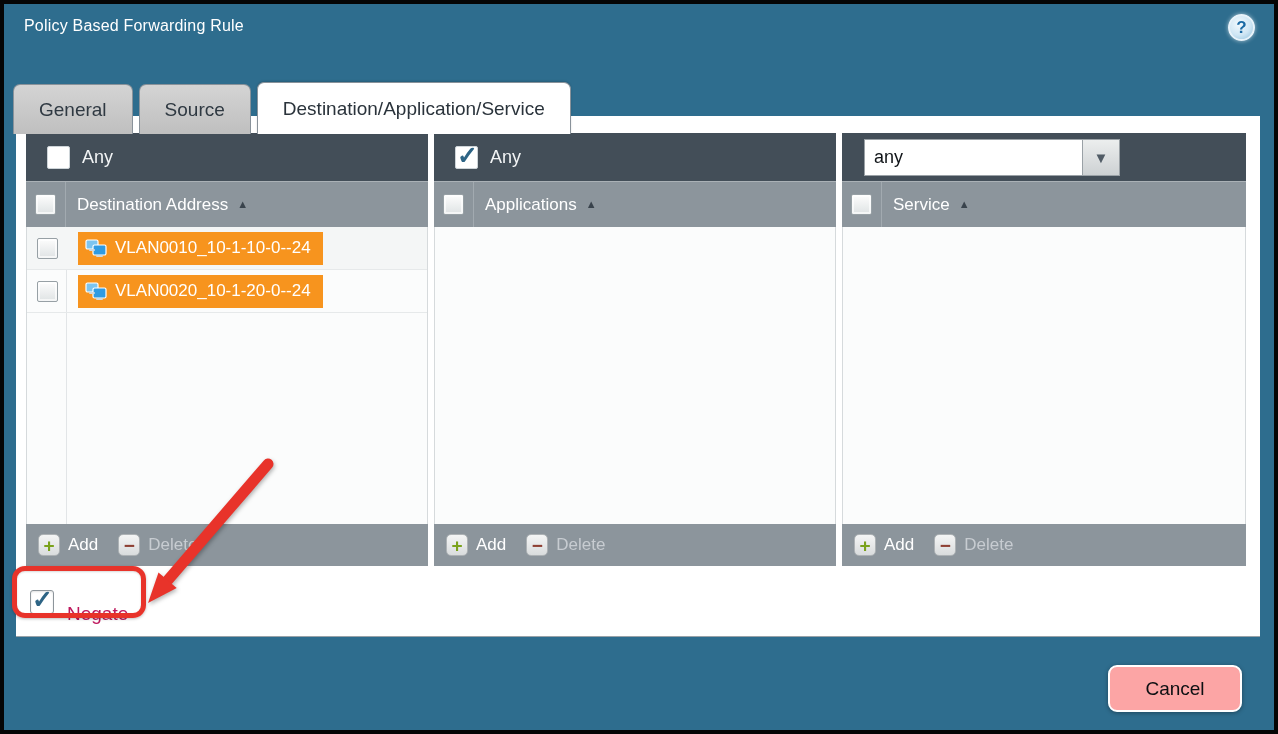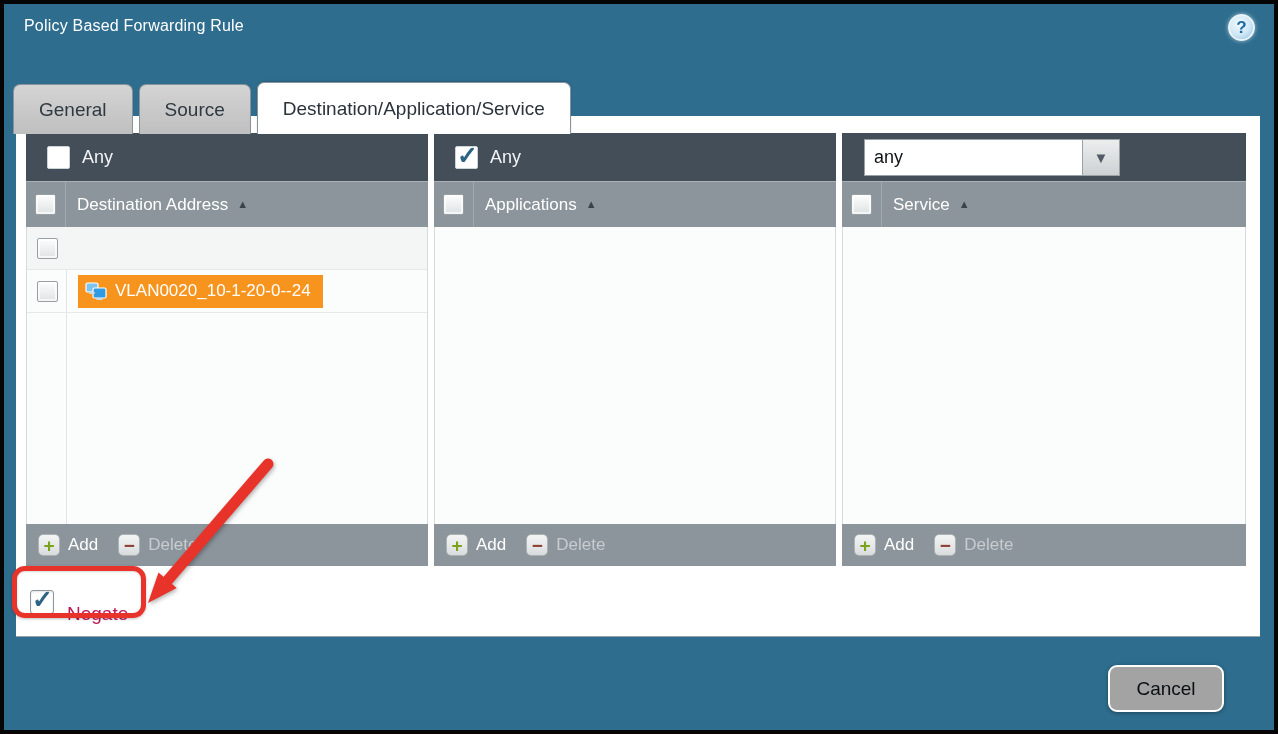--- a/index.html
+++ b/index.html
@@ -134,21 +134,21 @@
   .anno-arrow{position:absolute;left:126px;top:446px;z-index:21;pointer-events:none;
     filter:drop-shadow(1px 2px 2px rgba(0,0,0,.3));}
 
   
   .btn{
     position:absolute;top:665px;height:47px;border:2px solid #fff;border-radius:9px;
     font-size:19px;color:#0c0f12;display:flex;align-items:center;justify-content:center;
     cursor:pointer;box-shadow:0 1px 4px rgba(0,0,0,.35);font-family:"Liberation Sans",sans-serif;
   }
   .btn-ok{left:965px;width:128px;background:#6fa3bc;}
-  .btn-cancel{left:1108px;width:116px;background:#a3a3a3;}
+  .btn-cancel{left:1108px;width:134px;background:#fca5a5;}
 </style>
 </head>
 <body>
 
 <div id="screen">
 
   <div class="dlg-title">Policy Based Forwarding Rule</div>
   <div class="help-btn">
     <span>?</span>
   </div>
@@ -179,20 +179,29 @@
           <span class="checkbox cb-small"></span>
         </span>
         <span class="col-label">Destination Address</span>
         <span class="sort-icon">▲</span>
       </div>
       <div class="list">
         <div class="cb-line"></div>
         <div class="row">
           <span class="cb-cell">
             <span class="checkbox cb-small"></span>
+          </span>
+          <span class="chip">
+            <svg width="24" height="20" viewBox="0 0 24 20">
+              <rect x="2" y="2" width="12" height="9" rx="1.5" fill="#7cc4ef" stroke="#ffffff" stroke-width="1.2"></rect>
+              <rect x="9" y="7" width="13" height="10" rx="1.5" fill="#2f9be2" stroke="#ffffff" stroke-width="1.2"></rect>
+              <rect x="12" y="17" width="7" height="2" rx="1" fill="#cfd8dd"></rect>
+              <rect x="5" y="11" width="6" height="2" rx="1" fill="#cfd8dd"></rect>
+            </svg>
+            <span>VLAN0010_10-1-10-0--24</span>
           </span>
         </div>
         <div class="row">
           <span class="cb-cell">
             <span class="checkbox cb-small"></span>
           </span>
           <span class="chip">
             <svg width="24" height="20" viewBox="0 0 24 20">
               <rect x="2" y="2" width="12" height="9" rx="1.5" fill="#7cc4ef" stroke="#ffffff" stroke-width="1.2"></rect>
               <rect x="9" y="7" width="13" height="10" rx="1.5" fill="#2f9be2" stroke="#ffffff" stroke-width="1.2"></rect>

